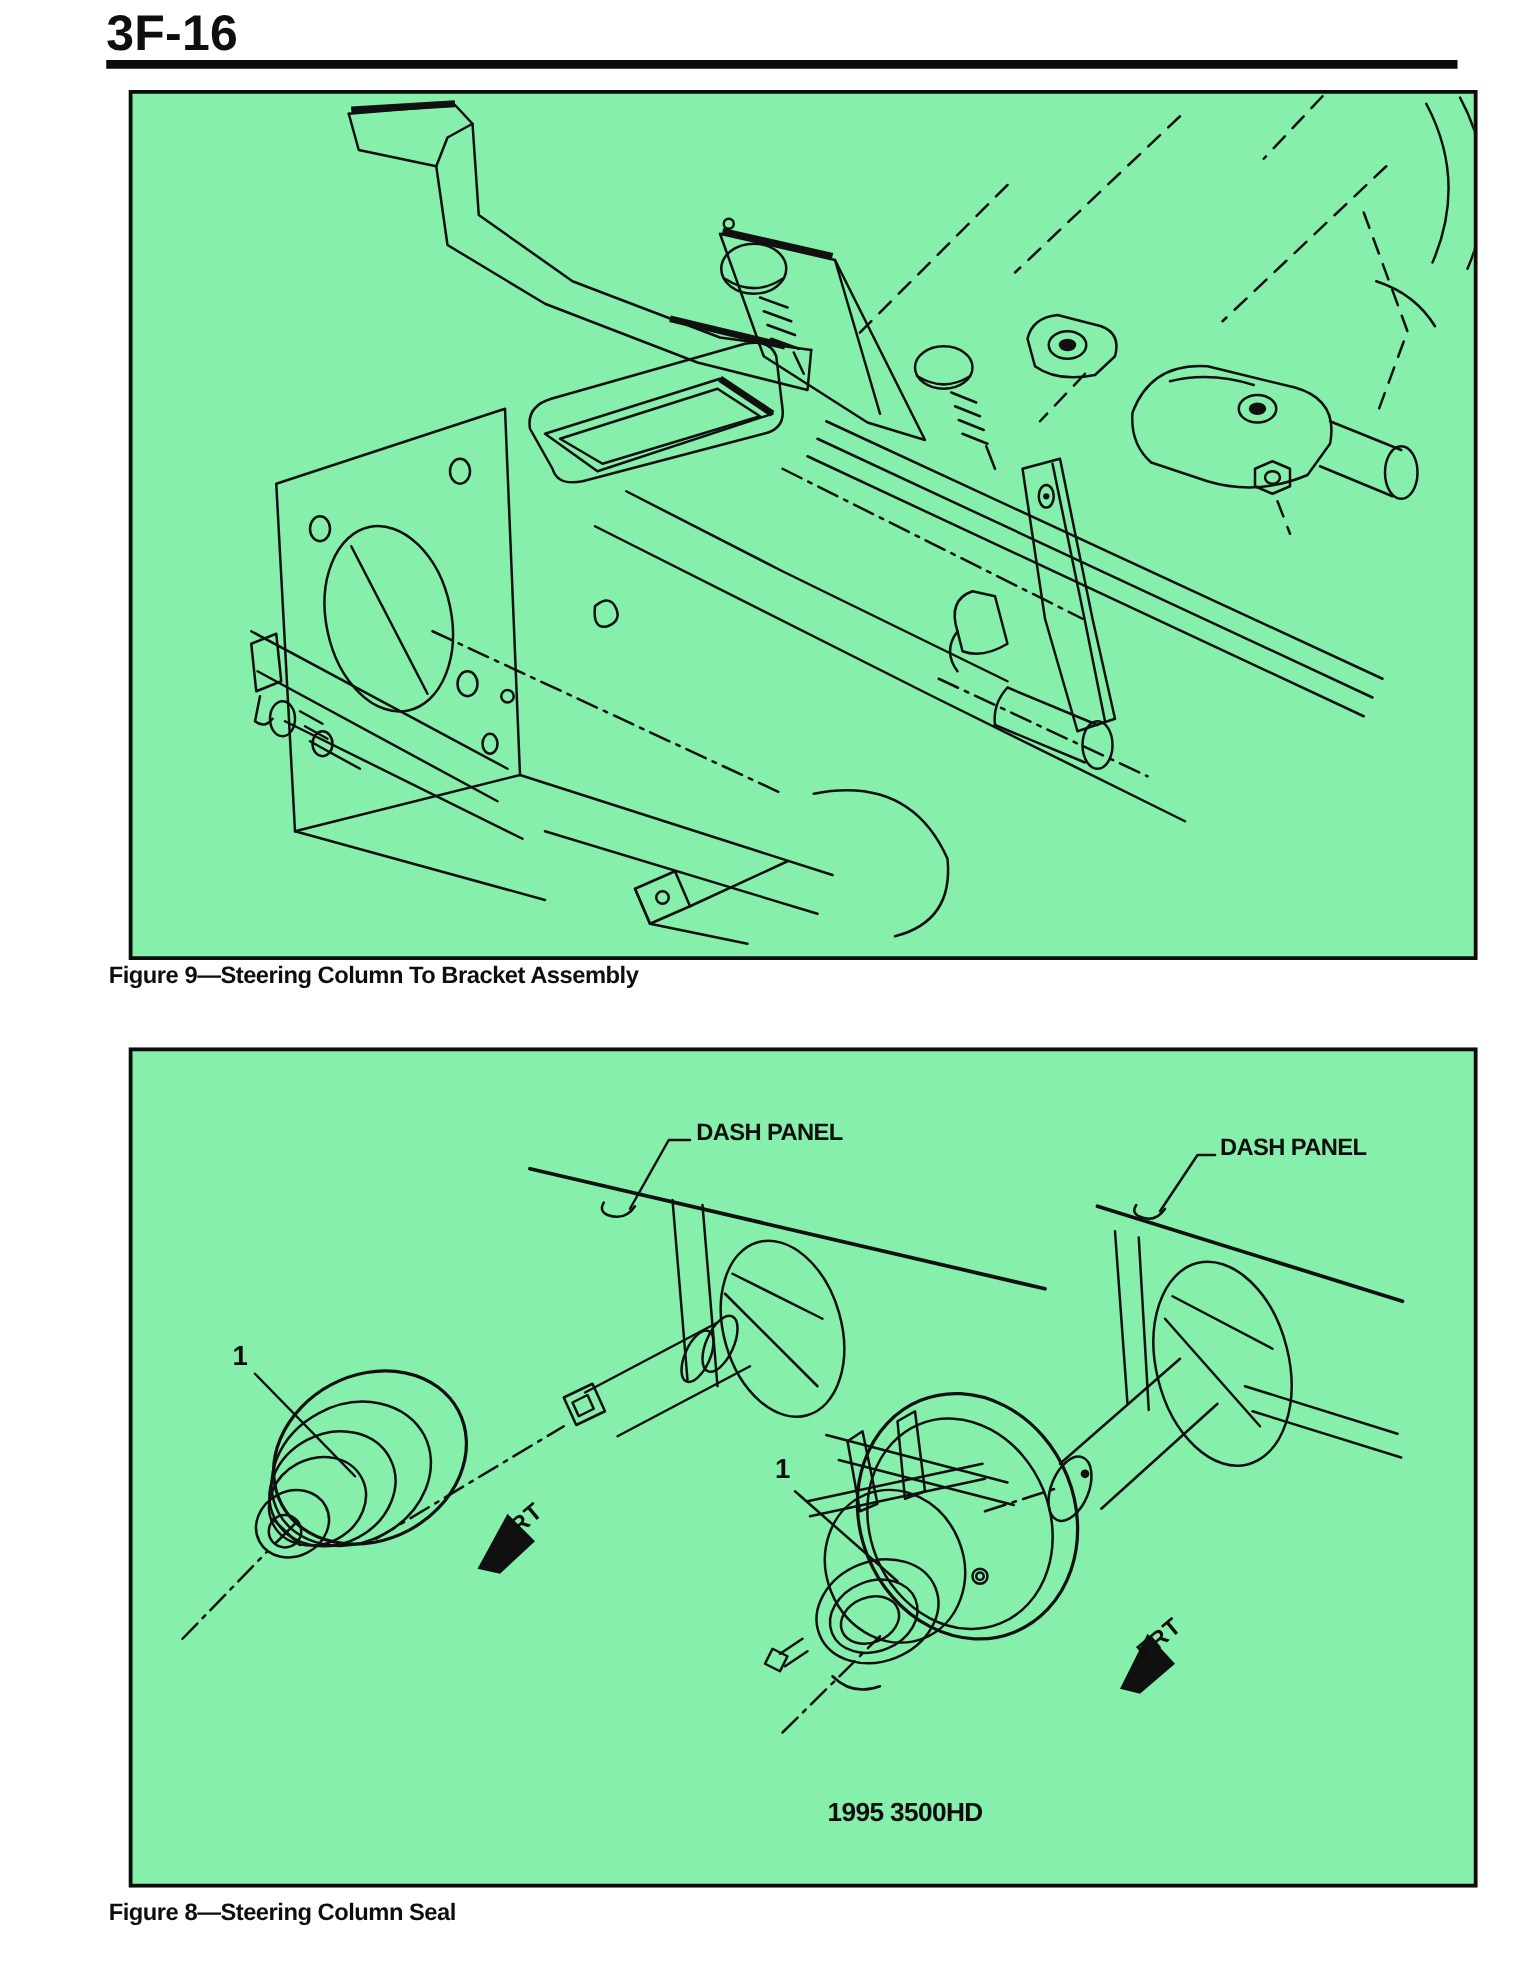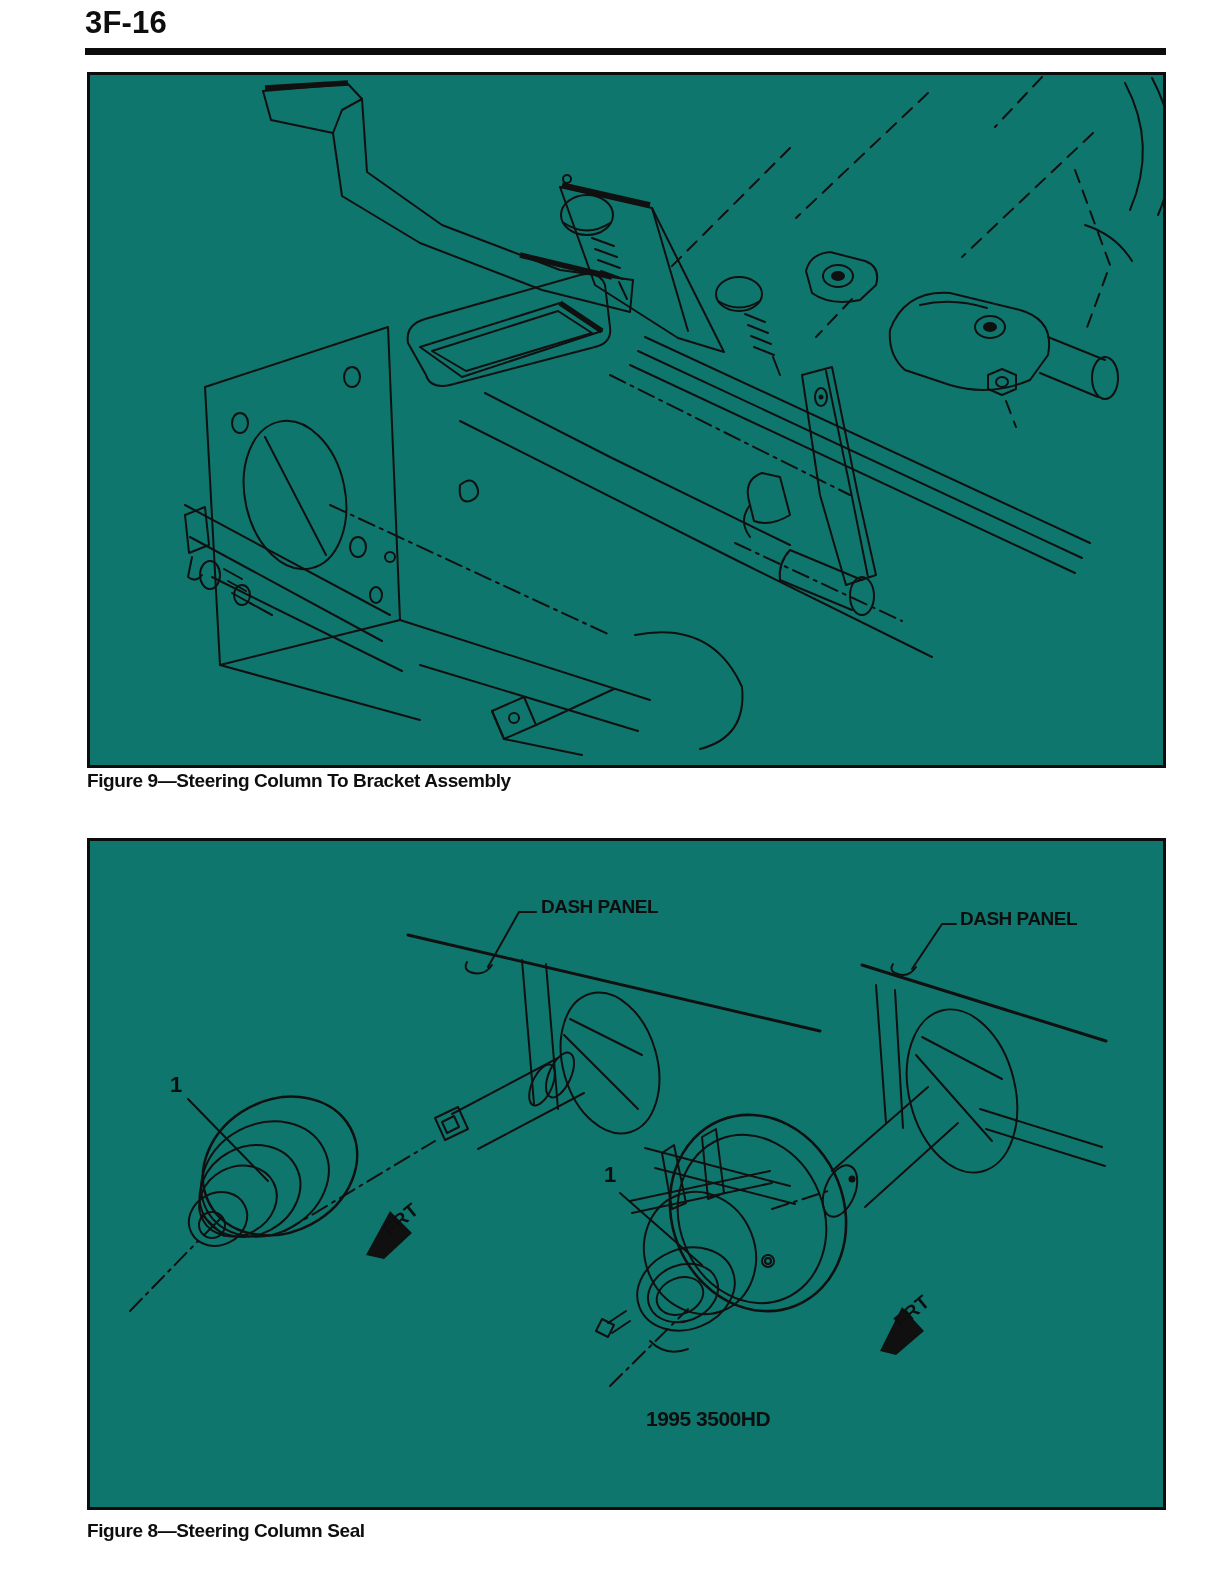--- a/index.html
+++ b/index.html
@@ -4,24 +4,24 @@
 <style>
   html,body{margin:0;padding:0;background:#ffffff;}
   body{
     position:relative;width:1216px;height:1584px;overflow:hidden;
     font-family:"Liberation Sans", sans-serif;color:#0e0e0e;
     -webkit-font-smoothing:antialiased;
   }
   .abs{position:absolute;}
   
   .hdr{left:85px;top:5px;display:flex;gap:34px;align-items:baseline;
-       font-weight:700;font-size:31px;letter-spacing:.2px;white-space:nowrap;}
+       font-weight:700;font-size:40px;letter-spacing:.2px;white-space:nowrap;}
   .hdr-rule{left:85px;top:48px;width:1081px;height:7px;background:#0c0c0c;}
   
-  .frame{border:3px solid #0c0c0c;background:#0f766e;}
+  .frame{border:3px solid #0c0c0c;background:#86efac;margin-left:16px;}
   .f9{left:87px;top:72px;width:1073px;height:690px;}
   .f10{left:87px;top:838px;width:1073px;height:666px;}
   .cap{left:87px;width:916px;text-align:left;font-weight:700;font-size:19px;
        letter-spacing:-0.4px;white-space:nowrap;}
   .cap9{top:770px;}
   .cap10{top:1520px;}
   
   .lbl{position:absolute;font-weight:700;white-space:nowrap;}
   .dashpanel{font-size:19px;letter-spacing:-0.5px;}
   .callout{font-size:22px;font-weight:600;}
@@ -279,15 +279,15 @@
 
     <polygon class="blk" points="790,510 812,466 834,490 806,514"></polygon>
   </svg>
 
   <span class="lbl dashpanel" style="left:451px;top:55px;">DASH PANEL</span>
   <span class="lbl dashpanel" style="left:870px;top:67px;">DASH PANEL</span>
   <span class="lbl callout" style="left:80px;top:231px;">1</span>
   <span class="lbl callout" style="left:514px;top:321px;">1</span>
   <span class="lbl frt" style="left:303px;top:378px;">FRT</span>
   <span class="lbl frt" style="left:814px;top:470px;">FRT</span>
-  <span class="lbl variant" style="left:556px;top:563px;">1995 3500HD</span>
+  <span class="lbl variant" style="left:556px;top:595px;">1995 3500HD</span>
 </div>
 <div class="abs cap cap10">Figure 8—Steering Column Seal</div>
 
 </body></html>

